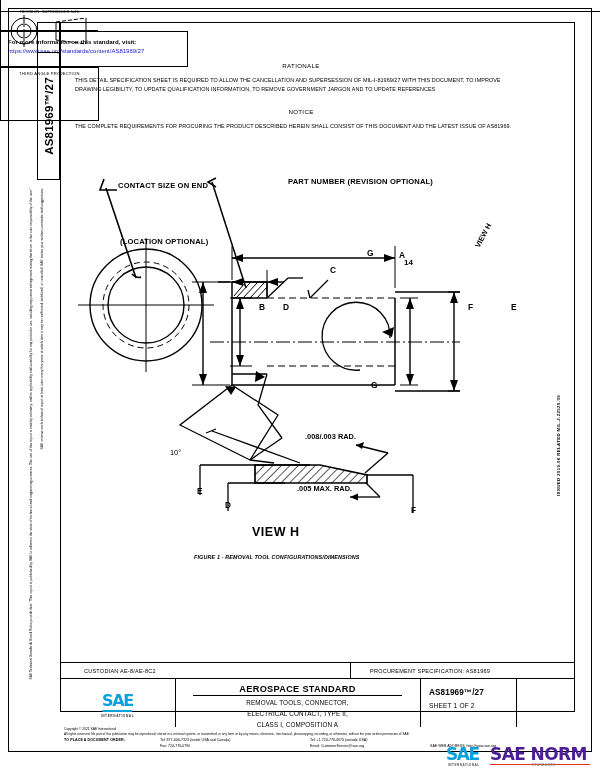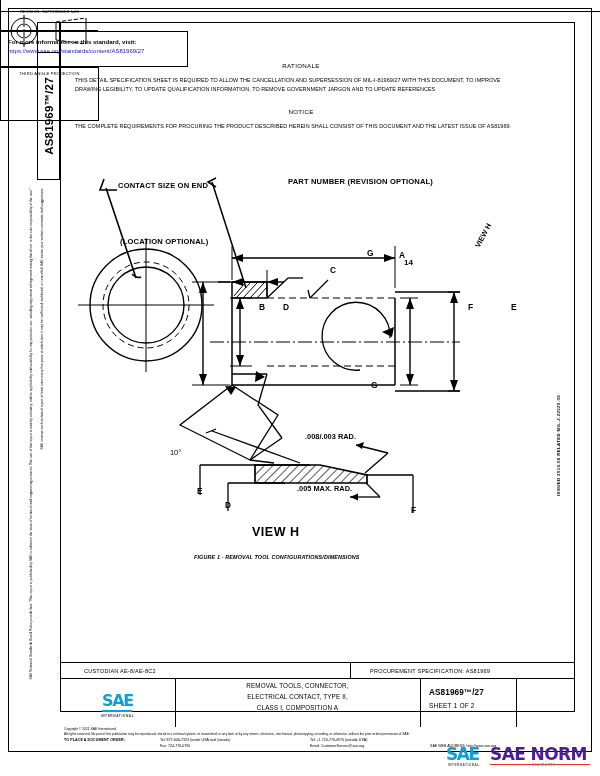--- a/index.html
+++ b/index.html
@@ -334,20 +334,21 @@
 
   <div id="tbLogo" class="abs">
     <div id="saeLogo">
       <div class="word">SAE</div>
       <div class="bar"></div>
       <div class="sub">INTERNATIONAL</div>
     </div>
   </div>
 
   <div id="tbMid" class="abs">
+    <div class="as">AEROSPACE STANDARD</div>
     <div class="ln">REMOVAL TOOLS, CONNECTOR,</div>
     <div class="ln">ELECTRICAL CONTACT, TYPE II,</div>
     <div class="ln">CLASS I, COMPOSITION A</div>
   </div>
 
   <div id="tbNum" class="abs">
     <div class="n1">AS81969™/27</div>
     <div class="n2">SHEET 1 OF 2</div>
   </div>
   <div id="tbEnd" class="abs"></div>

